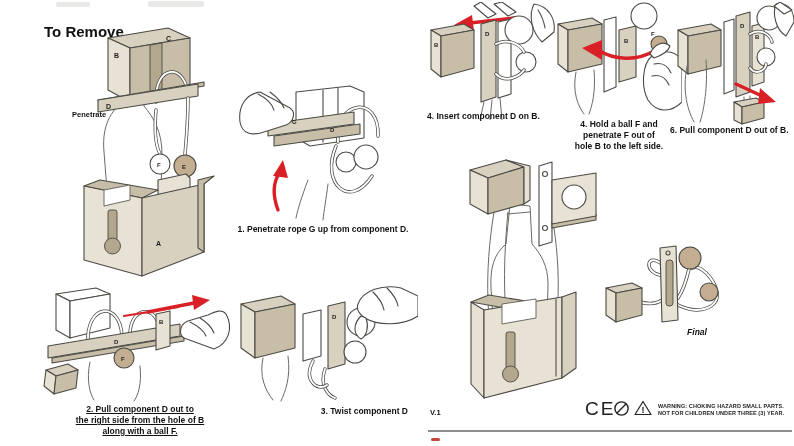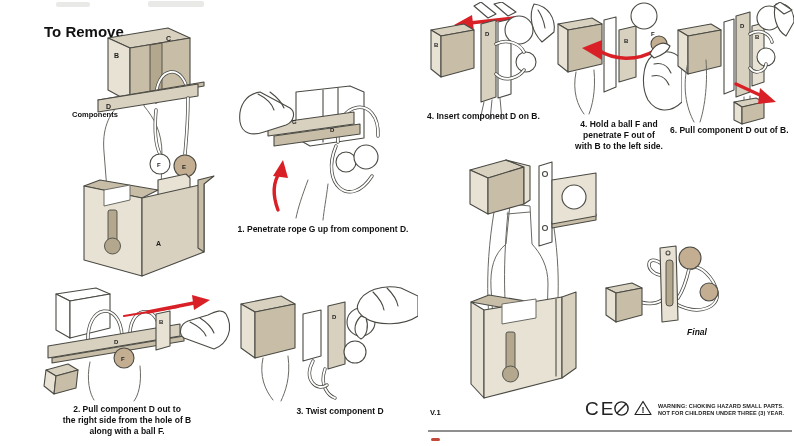--- a/index.html
+++ b/index.html
@@ -89,21 +89,21 @@
     <polygon class="w3" points="46,172 62,166 120,176 104,184"></polygon>
     <polygon class="w1" points="46,172 104,184 104,262 46,246"></polygon>
     <polygon class="w2" points="104,184 166,170 166,238 104,262"></polygon>
     <polygon class="w3" points="160,166 176,162 166,170 166,238 160,234"></polygon>
     <polygon class="whl" points="66,176 92,171 92,186 66,192"></polygon>
     <rect class="slot" x="70" y="196" width="9" height="34" rx="2"></rect>
     <circle class="slot" cx="74.5" cy="232" r="8"></circle>
     <text class="lb" x="118" y="232">A</text>
   </g>
 </svg>
-<div class="abs small-note" style="left:72px;top:110px;">Components</div>
+<div class="abs small-note" style="left:72px;top:110px;">Penetrate</div>
 
 <svg class="abs" style="left:238px;top:84px;" width="175" height="138" viewBox="0 0 175 138">
 
   <g>
     <polygon class="wh" points="58,8 112,2 126,8 126,54 72,62 58,54"></polygon>
     <path class="ln" d="M85,6 L85,58 M100,4 L100,56"></path>
   </g>
 
   <path class="rope-o" d="M100,58 C96,16 142,10 140,52"></path>
   <path class="rope-i" d="M100,58 C96,16 142,10 140,52"></path>
@@ -176,21 +176,21 @@
     <path class="wh" d="M198,28 C206,42 200,58 186,63 L156,52 C150,48 152,38 160,35 L180,29 C188,25 194,23 198,28 Z"></path>
     <path class="ln" d="M162,36 C170,40 176,45 178,50 M172,32 C180,37 184,42 186,47"></path>
   </g>
 
   <g>
     <path class="ra2" d="M96,30 L150,21"></path>
     <path class="ra" d="M120,26 L166,17"></path>
     <polygon class="rah" points="164,9 182,14 166,24"></polygon>
   </g>
 </svg>
-<div class="abs cap" style="left:29px;top:404px;width:196px;">
+<div class="abs cap" style="left:42px;top:404px;width:196px;text-decoration:underline;">
   <div>2. Pull component D out to</div>
   <div>the right side from the hole of B</div>
   <div>along with a ball F.</div>
 </div>
 
 <svg class="abs" style="left:233px;top:286px;" width="185" height="116" viewBox="0 0 185 116">
 
   <g>
     <polygon class="w2" points="8,18 48,10 62,18 22,26"></polygon>
     <polygon class="w1" points="8,18 22,26 22,72 8,62"></polygon>
@@ -213,21 +213,21 @@
   <path class="rope-i" d="M80,75 C70,94 84,106 94,99"></path>
 
   <path class="lnl" d="M30,72 C26,90 32,104 40,114 M55,70 C58,92 52,106 48,115"></path>
 
   <g>
     <path class="wh" d="M125,18 C130,4 150,-2 168,2 L185,10 L185,30 C170,40 145,40 132,32 C126,28 123,23 125,18 Z"></path>
     <path class="ln" d="M140,6 C146,12 150,18 151,24 M154,2 C160,8 164,14 165,20"></path>
     <path class="wh" d="M128,30 C120,38 120,48 128,53 C134,50 136,40 133,32 Z"></path>
   </g>
 </svg>
-<div class="abs cap" style="left:260px;top:406px;width:160px;">
+<div class="abs cap" style="left:248px;top:406px;width:160px;text-align:right;">
   <div>3. Twist component D</div>
 </div>
 
 <svg class="abs" style="left:426px;top:2px;" width="132" height="118" viewBox="0 0 132 118">
 
   <g>
     <path class="wh" d="M55,0 L70,12 L62,16 L48,4 Z M76,0 L90,10 L82,14 L68,2 Z"></path>
     <path class="wh" d="M108,2 C122,4 130,16 128,30 L116,40 C106,30 102,14 108,2 Z"></path>
     <path class="ln" d="M112,8 C116,14 118,20 119,26"></path>
   </g>
@@ -294,21 +294,21 @@
     <path class="wh" d="M96,54 C110,46 122,50 126,60 L126,100 C114,112 100,110 92,98 C85,85 86,62 96,54 Z"></path>
     <path class="ln" d="M98,62 C106,60 112,64 115,71 M96,74 C104,72 110,76 113,83"></path>
     <path class="wh" d="M94,52 C98,42 108,38 114,44 C112,50 104,54 98,56 Z"></path>
   </g>
 
   <path class="lnl" d="M20,70 C16,90 22,104 28,112 M38,68 C40,90 36,104 33,112"></path>
 </svg>
 <div class="abs cap" style="left:556px;top:119px;width:126px;">
   <div>4. Hold a ball F and</div>
   <div>penetrate F out of</div>
-  <div>with B to the left side.</div>
+  <div>hole B to the left side.</div>
 </div>
 
 <svg class="abs" style="left:676px;top:2px;" width="118" height="124" viewBox="0 0 118 124">
 
   <g>
     <polygon class="w2" points="2,28 35,22 45,28 12,34"></polygon>
     <polygon class="w1" points="2,28 12,34 12,72 2,64"></polygon>
     <polygon class="w3" points="12,34 45,28 45,64 12,72"></polygon>
   </g>
 

